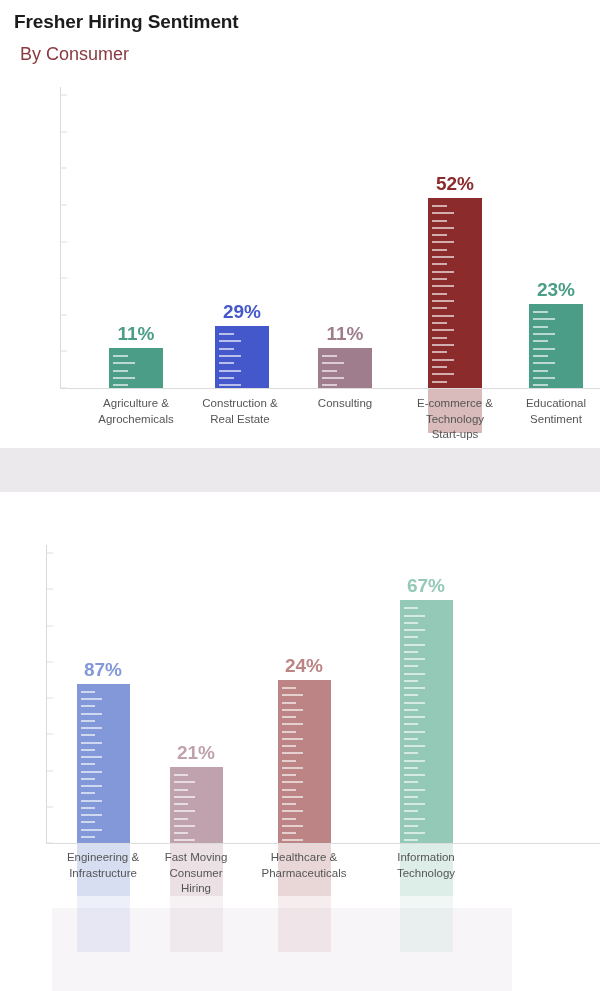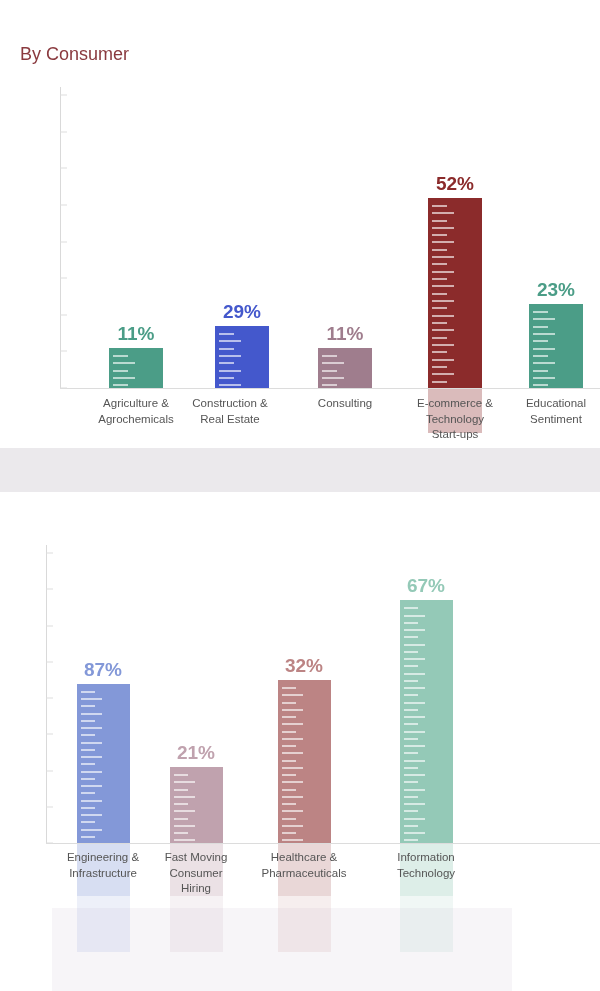--- a/index.html
+++ b/index.html
@@ -88,20 +88,21 @@
     position: absolute; text-align: center; font-size: 11.5px;
     color: #555555; line-height: 15.5px;
   }
 </style>
 </head>
 <body>
 
 <div id="page">
 
   <div class="header">
+    <div class="chart-title">Fresher Hiring Sentiment</div>
     <div class="chart-subtitle">By Consumer</div>
   </div>
 
   <div class="band"></div>
   <div class="band-low"></div>
   <div class="bottom-wash"></div>
 
   <div class="panel" id="panel1">
     <div class="plot" id="plot1">
         <div class="axis-line" style="left: 60px; top: 9px; height: 301px;"></div>
@@ -132,21 +133,21 @@
             <div class="bar-tick" style="top: 14.65px; width: 21.6px;"></div>
             <div class="bar-tick" style="top: 21.975px; width: 15.12px;"></div>
             <div class="bar-tick" style="top: 29.3px; width: 21.6px;"></div>
             <div class="bar-tick" style="top: 36.625px; width: 15.12px;"></div>
             <div class="bar-tick" style="top: 43.95px; width: 21.6px;"></div>
             <div class="bar-tick" style="top: 51.275px; width: 15.12px;"></div>
             <div class="bar-tick" style="top: 58.6px; width: 21.6px;"></div>
           </div>
         </div>
         <div class="bar-value" style="left: 242px; top: 221.738px; color: rgb(68, 88, 204);">29%</div>
-        <div class="cat-label" style="left: 174px; top: 318px; width: 112px;"><span>Construction &amp;</span><br><span>Real Estate</span></div>
+        <div class="cat-label" style="left: 184px; top: 318px; width: 112px;"><span>Construction &amp;</span><br><span>Real Estate</span></div>
         <div class="bar" title="Consulting 11%" style="left: 318px; top: 269.712px; width: 54px; height: 40.2875px; background: rgb(159, 125, 141);">
           <div class="bar-ticks">
             <div class="bar-tick" style="top: 7.325px; width: 15.12px;"></div>
             <div class="bar-tick" style="top: 14.65px; width: 21.6px;"></div>
             <div class="bar-tick" style="top: 21.975px; width: 15.12px;"></div>
             <div class="bar-tick" style="top: 29.3px; width: 21.6px;"></div>
             <div class="bar-tick" style="top: 36.625px; width: 15.12px;"></div>
           </div>
         </div>
         <div class="bar-value" style="left: 345px; top: 243.712px; color: rgb(159, 125, 141);">11%</div>
@@ -284,21 +285,21 @@
             <div class="bar-tick" style="top: 108.75px; width: 14.84px;"></div>
             <div class="bar-tick" style="top: 116px; width: 21.2px;"></div>
             <div class="bar-tick" style="top: 123.25px; width: 14.84px;"></div>
             <div class="bar-tick" style="top: 130.5px; width: 21.2px;"></div>
             <div class="bar-tick" style="top: 137.75px; width: 14.84px;"></div>
             <div class="bar-tick" style="top: 145px; width: 21.2px;"></div>
             <div class="bar-tick" style="top: 152.25px; width: 14.84px;"></div>
             <div class="bar-tick" style="top: 159.5px; width: 21.2px;"></div>
           </div>
         </div>
-        <div class="bar-value" style="left: 304px; top: 125.875px; color: rgb(188, 132, 132);">32%</div>
+        <div class="bar-value" style="left: 304px; top: 125.875px; color: rgb(188, 132, 132);">24%</div>
         <div class="cat-label" style="left: 251px; top: 322px; width: 106px;"><span>Healthcare &amp;</span><br><span>Pharmaceuticals</span></div>
         <div class="bar-reflect" style="left: 399.5px; top: 316px; width: 53px; height: 52px; background: rgb(148, 201, 183);"></div>
         <div class="bar-reflect2" style="left: 399.5px; top: 368px; width: 53px; height: 56px; background: rgb(148, 201, 183);"></div>
         <div class="bar" title="Information Technology 67%" style="left: 399.5px; top: 72.125px; width: 53px; height: 242.875px; background: rgb(148, 201, 183);">
           <div class="bar-ticks">
             <div class="bar-tick" style="top: 7.25px; width: 14.84px;"></div>
             <div class="bar-tick" style="top: 14.5px; width: 21.2px;"></div>
             <div class="bar-tick" style="top: 21.75px; width: 14.84px;"></div>
             <div class="bar-tick" style="top: 29px; width: 21.2px;"></div>
             <div class="bar-tick" style="top: 36.25px; width: 14.84px;"></div>

